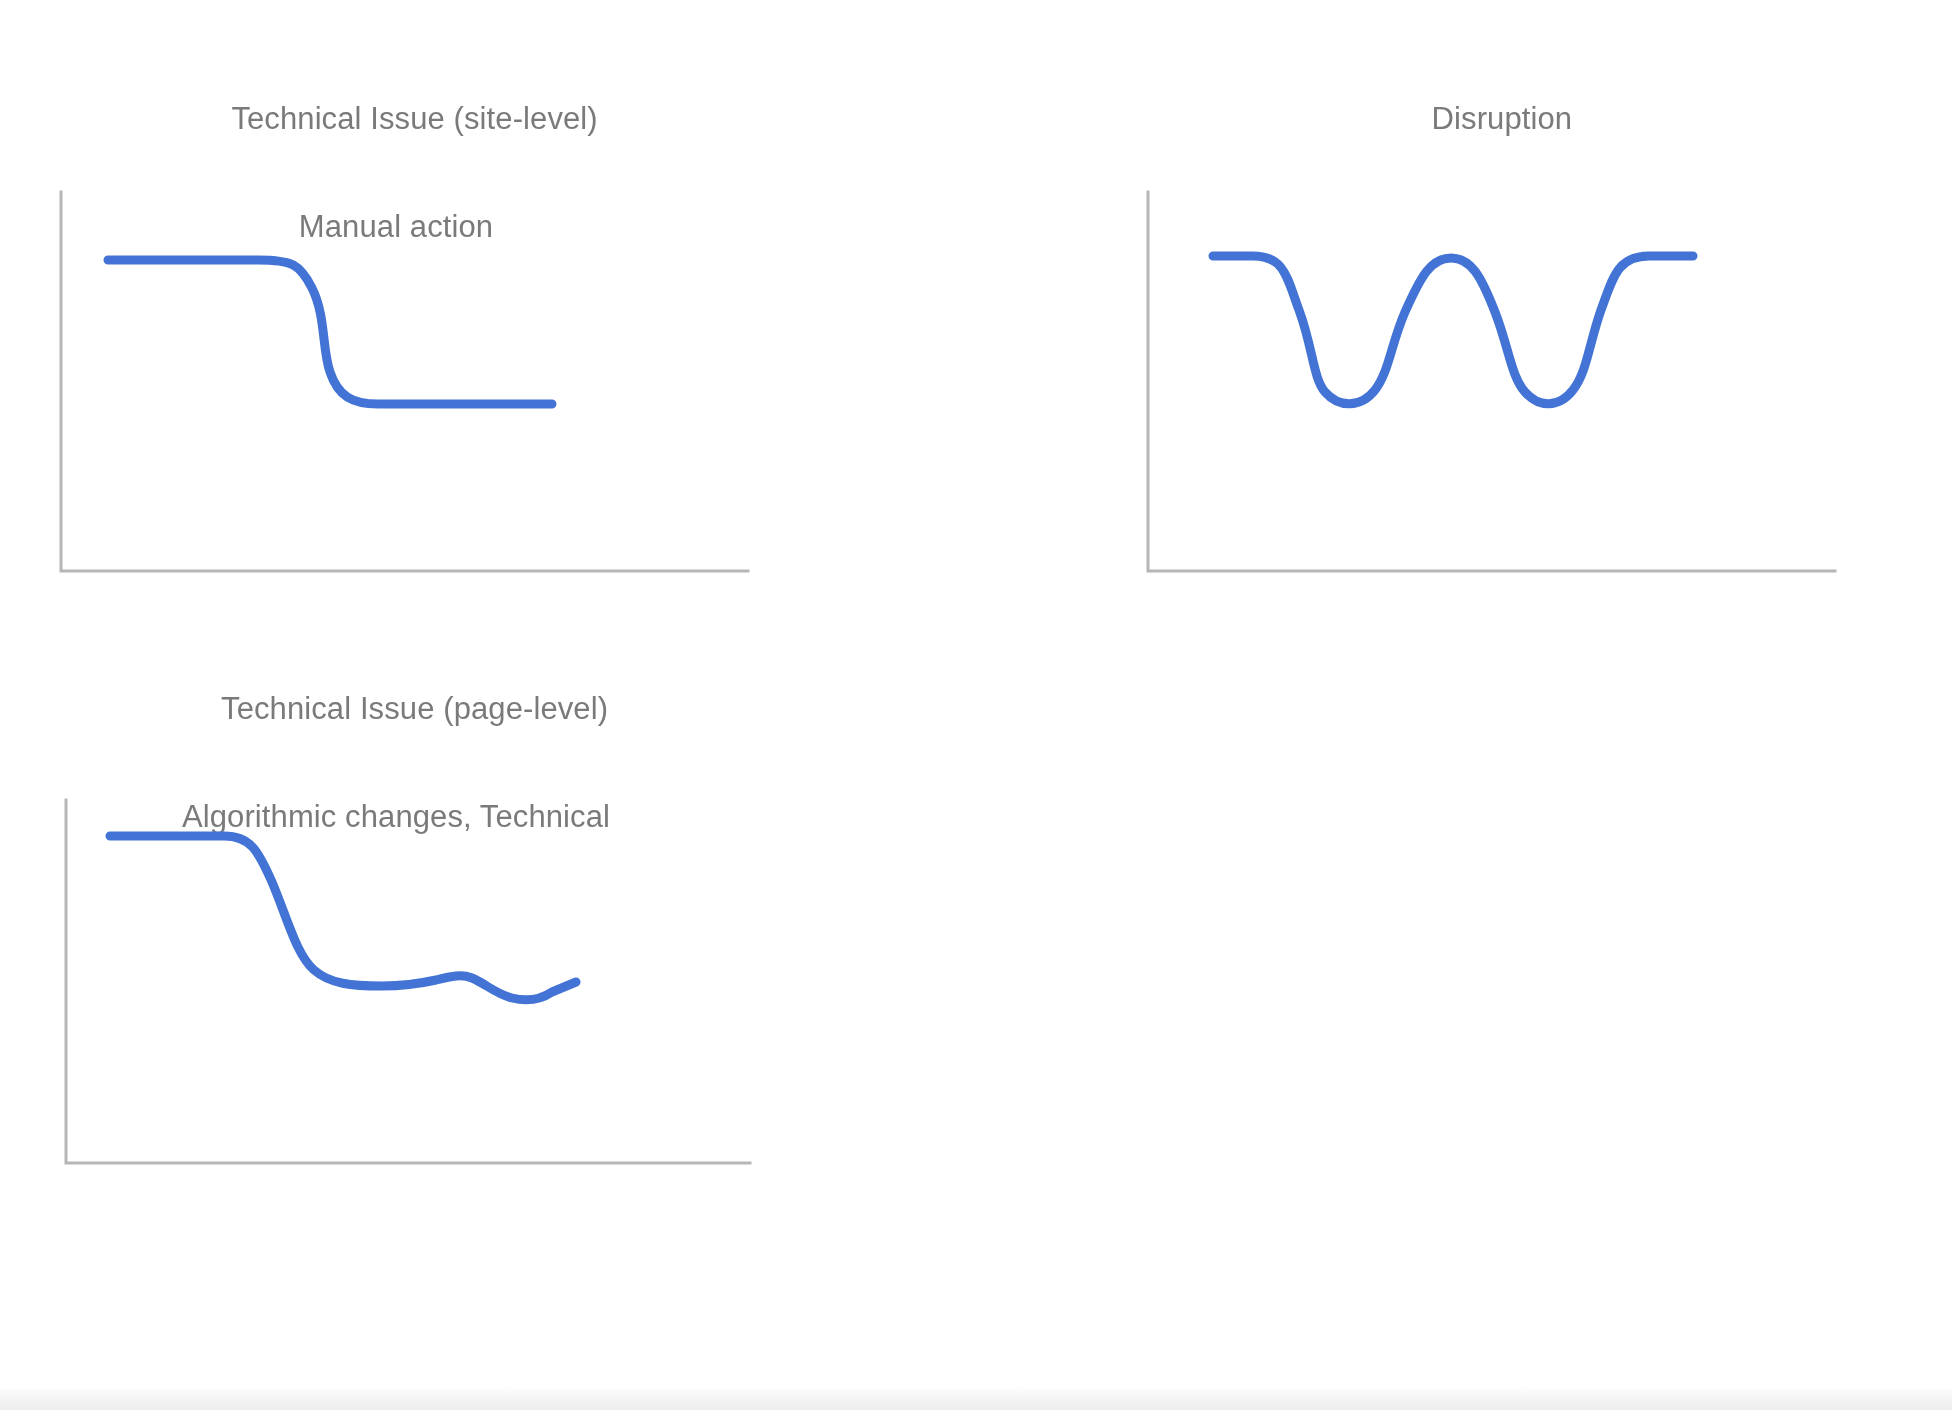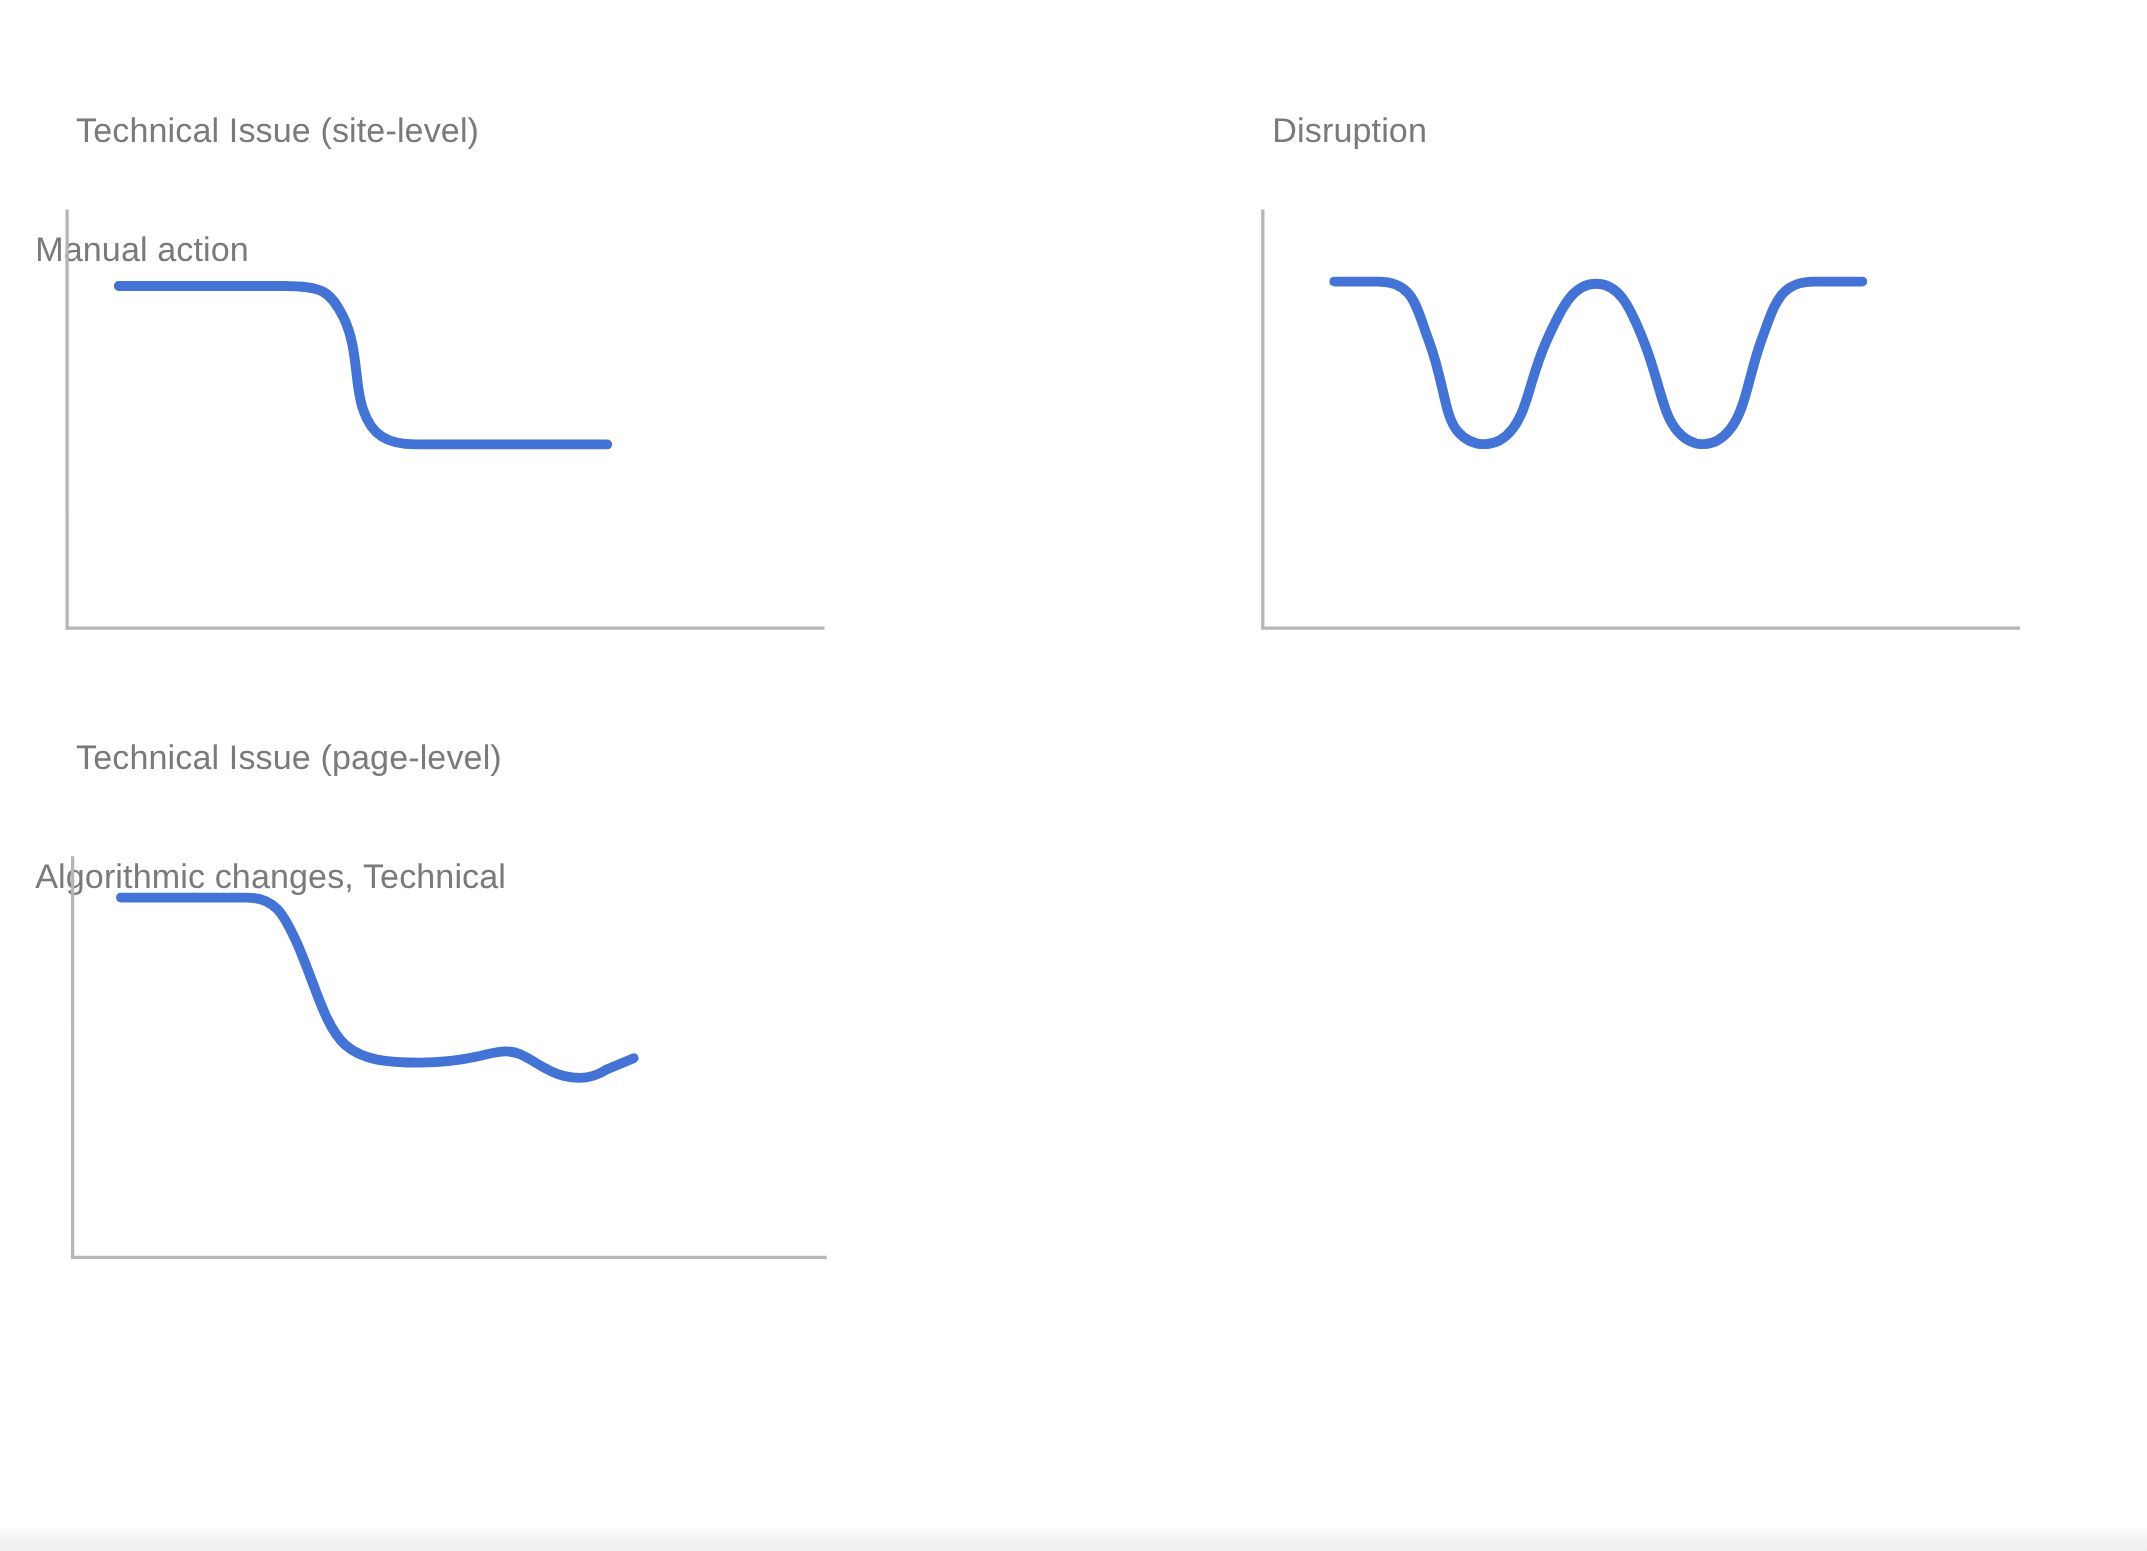--- a/index.html
+++ b/index.html
@@ -54,21 +54,21 @@
     position: absolute;
     inset: 0;
   }
 
   .panel {
     position: absolute;
     box-sizing: border-box;
   }
 
   .panel-title {
-    text-align: left;
+    text-align: center;
     color: #7a7a7a;
     font-size: 31px;
     line-height: 54px;
     font-weight: 400;
     letter-spacing: 0.1px;
     white-space: pre;
   }
   .panel-title .line2 {
     display: block;
     padding-left: 32px;
@@ -142,21 +142,21 @@
                    C 384 90 394 108 408 144
                    C 422 180 424 208 438 224
                    C 452 240 472 240 486 222
                    C 500 204 502 176 514 142
                    C 526 110 530 88 562 88
                    L 606 88"></path>
         </svg>
       </div>
     </div>
 
-    <div class="panel" style="left:0px; top:608px; width:760px;">
+    <div class="panel" style="left:0px; top:628px; width:760px;">
       <div class="panel-title" style="color: rgb(122, 122, 122);">
         <span>Technical Issue (page-level)</span>
         <span class="line2">Algorithmic changes, Technical</span>
       </div>
       <div class="chart-wrap" style="left:0px; top:150px;">
         <svg class="chart-svg" width="770" height="420" viewBox="0 0 770 420">
           <path class="axis-line" d="M 66 22 L 66 385 L 750 385" stroke="#b6b6b6"></path>
           <path class="series-line" stroke="#4273d5" d="M 110 58
                    L 224 58
                    C 250 58 258 72 272 104

